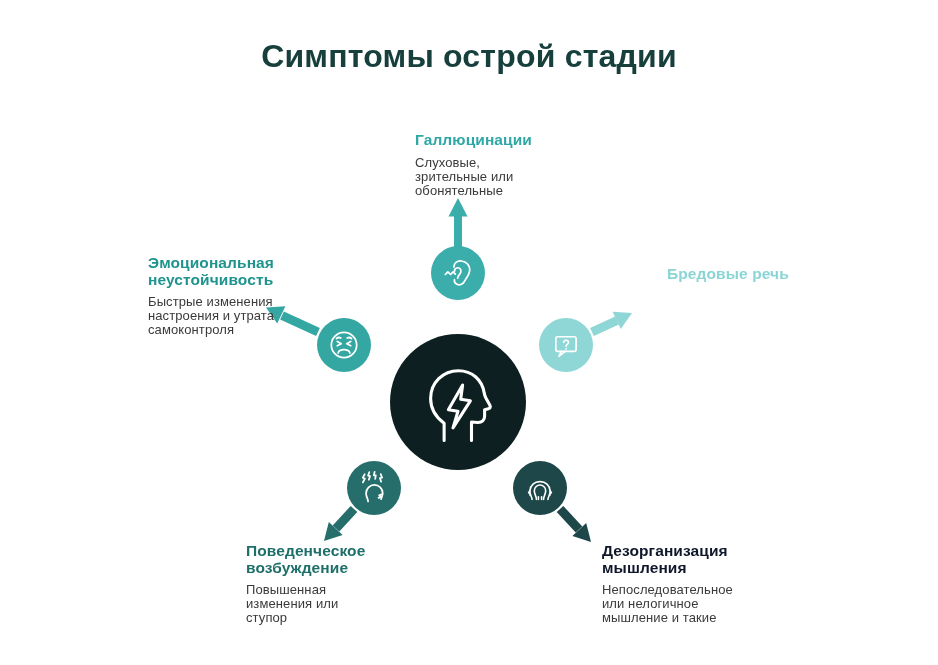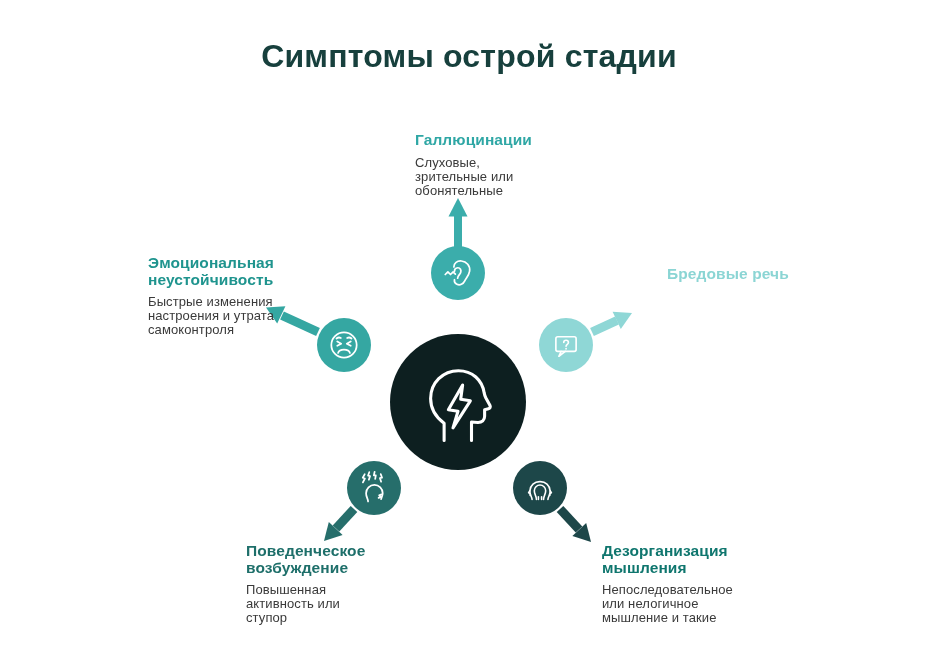--- a/index.html
+++ b/index.html
@@ -186,25 +186,25 @@
   </div>
 
   <div class="node-text text-delusions">
     <div class="node-heading" style="color: rgb(139, 213, 212);">Бредовые речь</div>
   </div>
 
   <div class="node-text text-behavioral">
     <div class="node-heading" style="color: rgb(30, 111, 106);">Поведенческое
 возбуждение</div>
     <div class="node-body">Повышенная
-активность или
+изменения или
 ступор</div>
   </div>
 
   <div class="node-text text-disorganized">
-    <div class="node-heading" style="color: #0f766e;">Дезорганизация
+    <div class="node-heading" style="color: #0f172a;">Дезорганизация
 мышления</div>
     <div class="node-body">Непоследовательное
 или нелогичное
 мышление и такие</div>
   </div>
 
 </div>
 
 </body></html>

